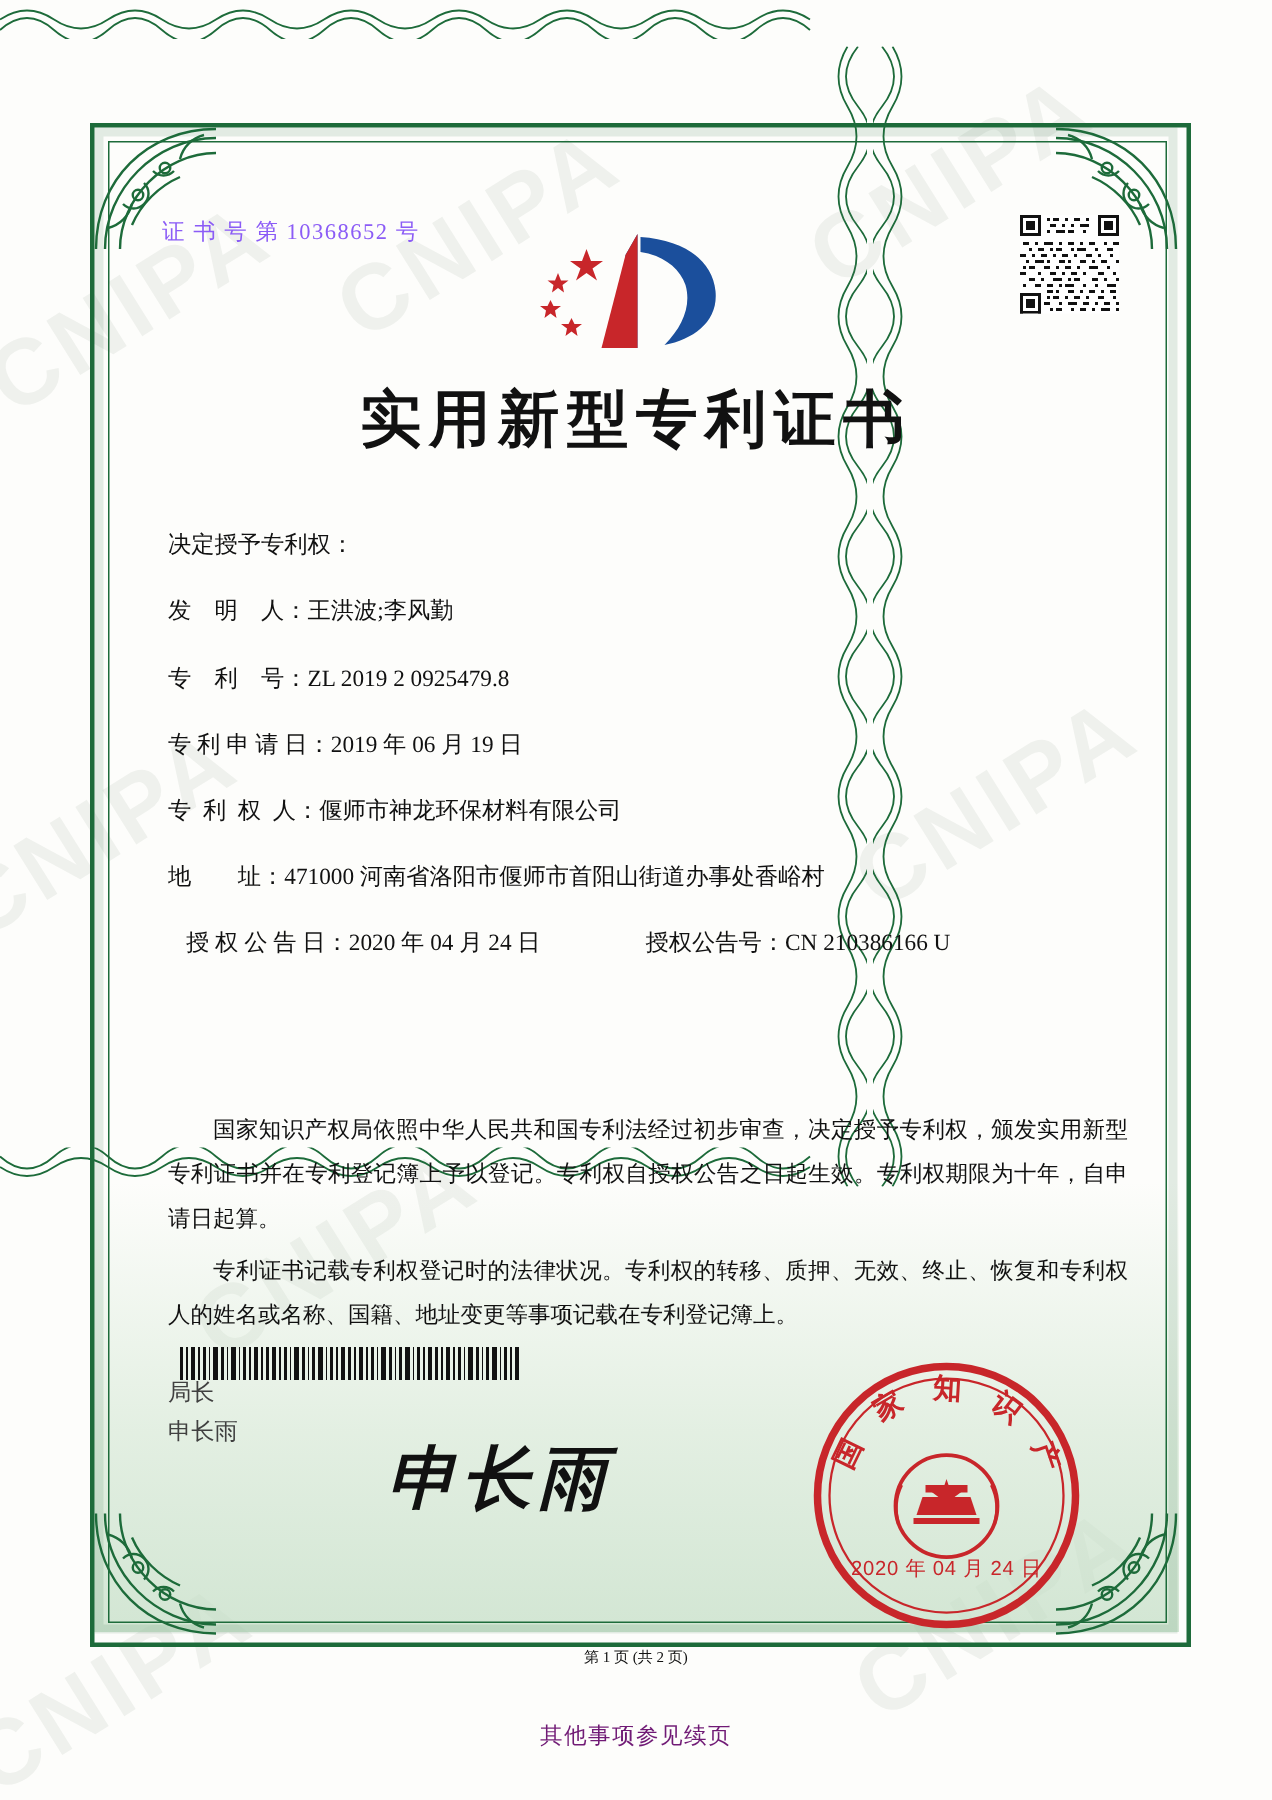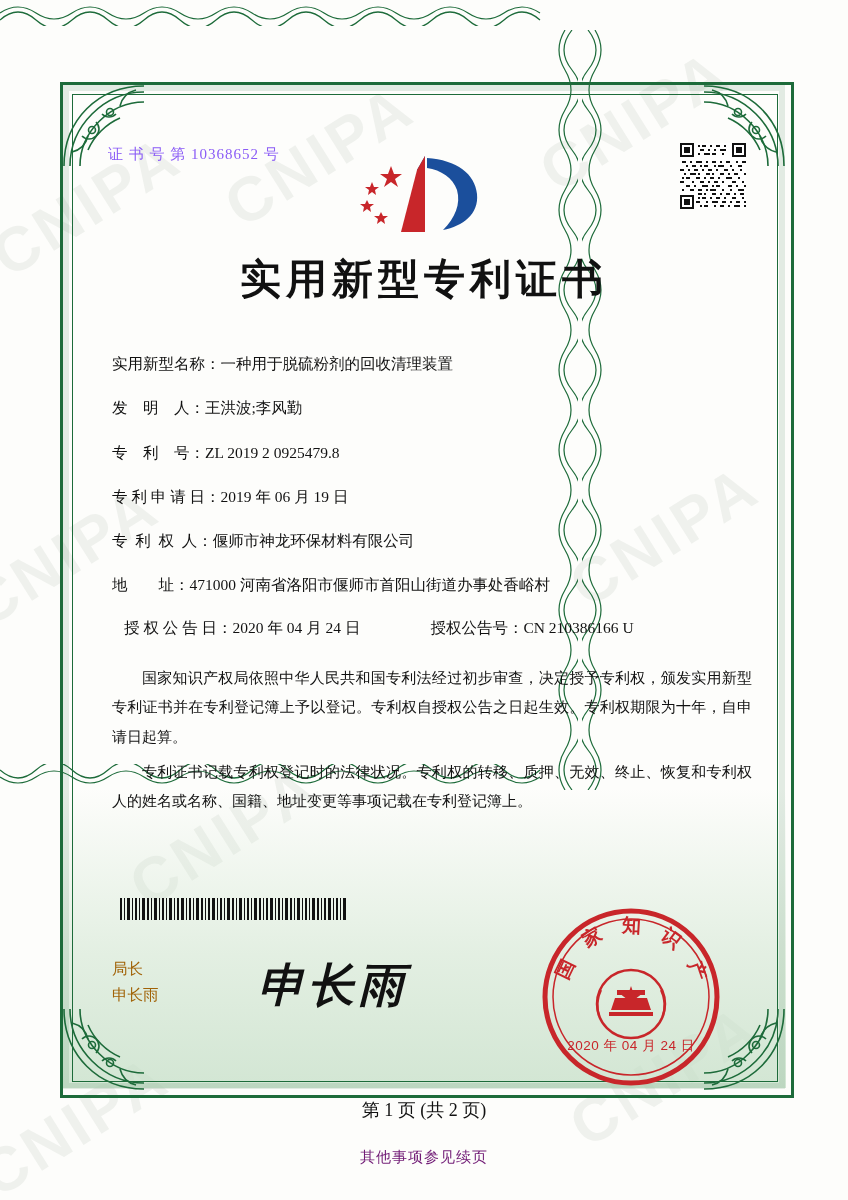--- a/index.html
+++ b/index.html
@@ -161,21 +161,21 @@
     color: #111;
     margin-left: 12px;
   }
   .row-two .grp { display: flex; align-items: baseline; }
   .row-two .grp.second { margin-left: 70px; text-align: center; }
 
   
   .paras {
     position: absolute;
     left: 112px;
-    top: 664px;
+    top: 740px;
     width: 640px;
     font-size: 15px;
     line-height: 1.95;
     color: #111;
     text-align: justify;
   }
   .paras p {
     margin: 0 0 6px 0;
     text-indent: 2em;
   }
@@ -186,24 +186,24 @@
     left: 120px;
     top: 898px;
     width: 226px;
     height: 22px;
   }
 
   
   .sig-label {
     position: absolute;
     left: 112px;
-    top: 956px;
+    top: 916px;
     font-size: 15.5px;
     line-height: 1.7;
-    color: #a16207;
+    color: #404040;
   }
   .sig-hand {
     position: absolute;
     left: 258px;
     top: 955px;
     width: 200px;
     height: 70px;
     font-family: "DejaVu Serif", serif;
     font-size: 46px;
     font-weight: 700;
@@ -233,21 +233,21 @@
     font-family: "Liberation Sans", sans-serif;
   }
 
   
   .page-num {
     position: absolute;
     left: 0;
     right: 0;
     top: 1098px;
     text-align: center;
-    font-size: 18px;
+    font-size: 10px;
     color: #111;
   }
   .footer-note {
     position: absolute;
     left: 0;
     right: 0;
     top: 1148px;
     text-align: center;
     font-size: 15px;
     color: #701a75;
@@ -505,22 +505,21 @@
       <polygon points="42,60 44,64 49,64 45,67 46,72 42,69 38,72 39,67 35,64 40,64"></polygon>
     </g>
   </svg>
 
   
   <div class="main-title">实用新型专利证书</div>
 
   
   <div class="fields">
     <div class="field-row">
-      <span class="field-label">实用新型名称：</span>
-      <span class="field-value">一种用于脱硫粉剂的回收清理装置</span>
+      <span class="field-label">决定授予专利权：</span>
     </div>
     <div class="field-row">
       <span class="field-label">发    明    人：</span>
       <span class="field-value">王洪波;李风勤</span>
     </div>
     <div class="field-row">
       <span class="field-label">专    利    号：</span>
       <span class="field-value">ZL 2019 2 0925479.8</span>
     </div>
     <div class="field-row">

